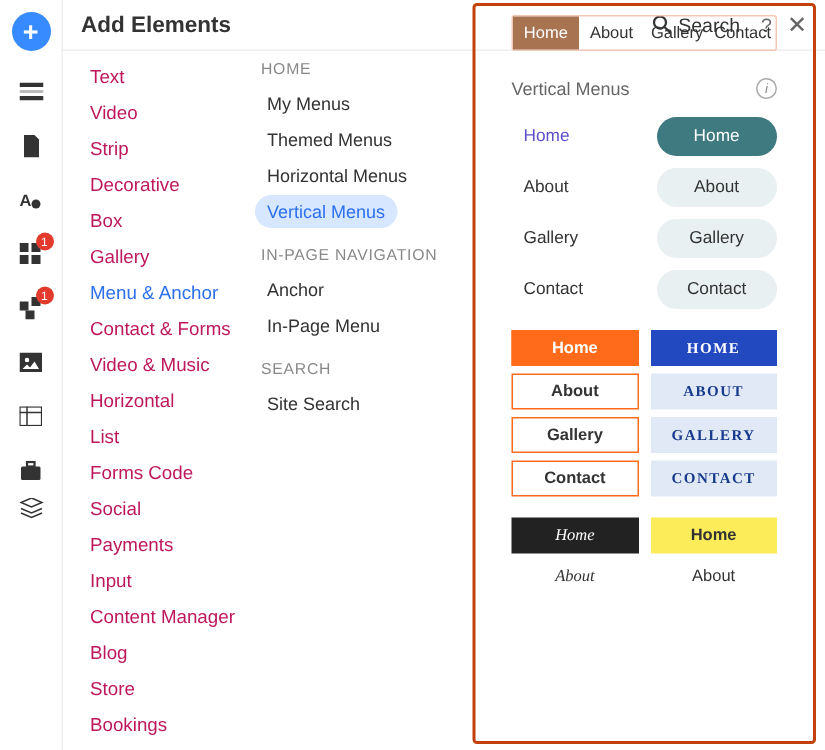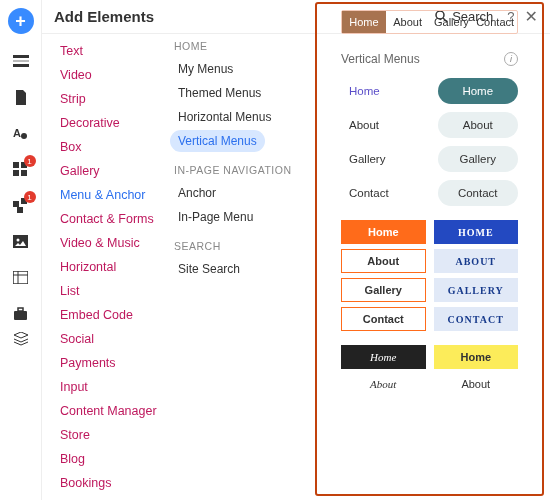--- a/index.html
+++ b/index.html
@@ -138,27 +138,27 @@
   <div class="item">Video</div>
   <div class="item">Strip</div>
   <div class="item">Decorative</div>
   <div class="item">Box</div>
   <div class="item">Gallery</div>
   <div class="item active">Menu &amp; Anchor</div>
   <div class="item">Contact &amp; Forms</div>
   <div class="item">Video &amp; Music</div>
   <div class="item">Horizontal</div>
   <div class="item">List</div>
-  <div class="item">Embed Code</div>
+  <div class="item">Forms Code</div>
   <div class="item">Social</div>
   <div class="item">Payments</div>
   <div class="item">Input</div>
   <div class="item">Content Manager</div>
+  <div class="item">Blog</div>
   <div class="item">Store</div>
-  <div class="item">Blog</div>
   <div class="item">Bookings</div>
 
 </div>
 
 <div class="col2">
   <div class="grp">HOME</div>
   <div><span class="item">My Menus</span></div>
   <div><span class="item">Themed Menus</span></div>
   <div><span class="item">Horizontal Menus</span></div>
   <div><span class="item active">Vertical Menus</span></div>

